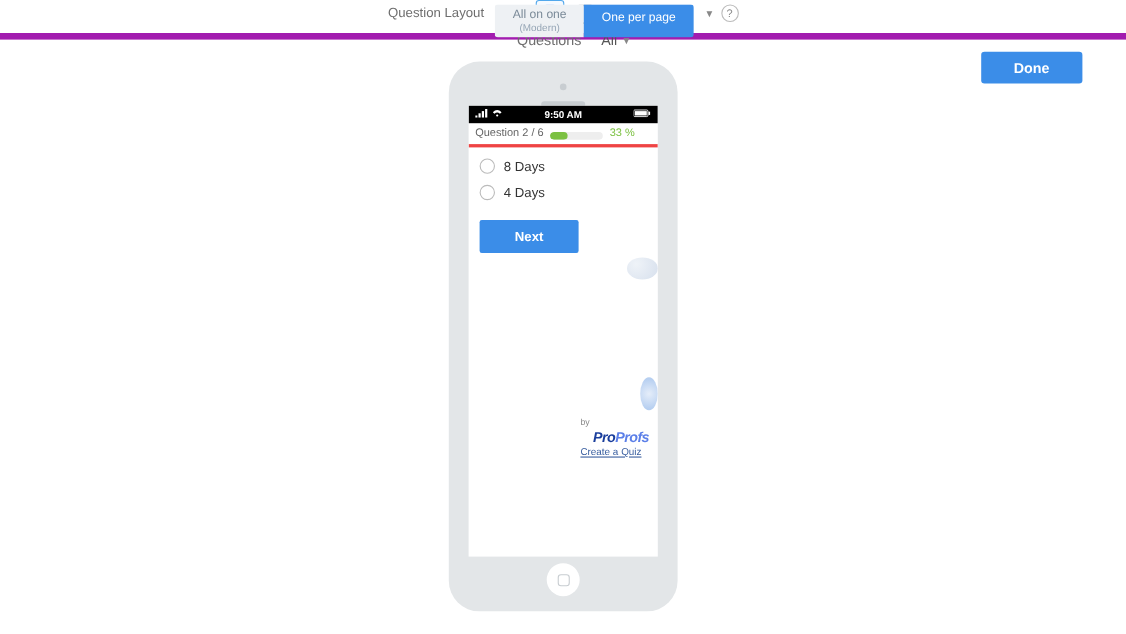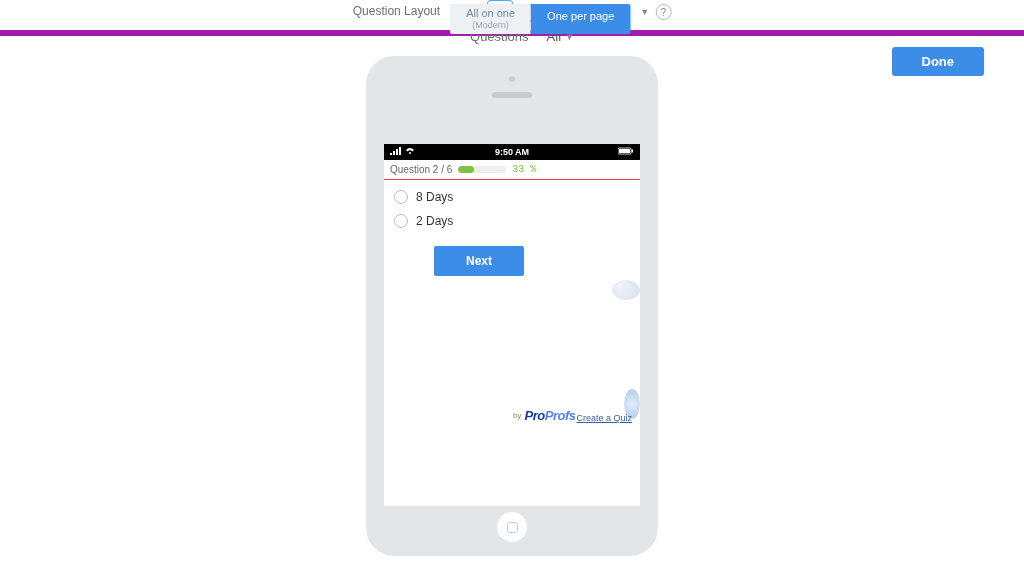--- a/index.html
+++ b/index.html
@@ -23,49 +23,49 @@
     .layout-btn.active { background: #3b8de8; color: #fff; }
     .layout-btn.inactive { background: #eef1f4; color: #7a8a98; padding: 3px 16px; }
     .layout-sub { font-size: 9px; display: block; color: #95a5b5; }
     .layout-right { display: flex; align-items: center; gap: 6px; }
     .help-icon { width: 16px; height: 16px; border: 1px solid #bbb; border-radius: 50%; display: flex; align-items: center; justify-content: center; font-size: 10px; color: #888; cursor: pointer; }
 
     .done-btn { margin-left: auto; margin-right: 20px; background: #3b8de8; color: #fff; padding: 7px 30px; border-radius: 3px; font-size: 13px; font-weight: bold; cursor: pointer; }
 
     
     .canvas { display: flex; justify-content: center; padding-top: 20px; }
-    .phone { width: 292px; height: 500px; background: #e3e6e8; border-radius: 28px; padding: 88px 18px 50px 18px; position: relative; }
+    .phone { width: 208px; height: 500px; background: #e3e6e8; border-radius: 28px; padding: 40px 18px 50px 18px; position: relative; }
     .earpiece { position: absolute; top: 36px; left: 50%; transform: translateX(-50%); width: 40px; height: 6px; background: #c8cdd1; border-radius: 4px; }
     .speaker-dot { position: absolute; top: 20px; left: 50%; transform: translateX(-50%); width: 6px; height: 6px; background: #c8cdd1; border-radius: 50%; }
     .home-btn { position: absolute; bottom: 14px; left: 50%; transform: translateX(-50%); width: 30px; height: 30px; background: #fff; border-radius: 50%; display: flex; align-items: center; justify-content: center; }
     .home-inner { width: 11px; height: 11px; border: 1.5px solid #c8cdd1; border-radius: 3px; }
 
     .screen { width: 100%; height: 100%; background: #fff; position: relative; overflow: hidden; }
     .statusbar { height: 16px; background: #000; color: #fff; display: flex; align-items: center; justify-content: space-between; padding: 0 6px; font-size: 9px; }
     .statusbar-left, .statusbar-right { display: flex; align-items: center; gap: 3px; }
     .statusbar-time { position: absolute; left: 50%; transform: translateX(-50%); font-weight: bold; }
     .signal svg, .wifi svg, .battery svg { fill: #fff; }
 
-    .quiz-hdr { display: flex; align-items: center; gap: 6px; padding: 4px 6px; border-bottom: 1px solid #ef4444; font-size: 10px; color: #666; }
+    .quiz-hdr { display: flex; align-items: flex-end; gap: 6px; padding: 4px 6px; border-bottom: 3px solid #ef4444; font-size: 10px; color: #666; }
     .progress-track { flex: 0 0 48px; height: 7px; background: #eee; border-radius: 5px; overflow: hidden; }
     .progress-fill { height: 100%; background: #7cc142; border-radius: 5px; }
-    .progress-pct { color: #7cc142; font-size: 10px; font-family: Liberation Mono, monospace; }
+    .progress-pct { color: #7cc142; font-size: 10px; }
 
     .quiz-body { padding: 10px 10px; position: relative; }
     .question-text { font-size: 12.5px; color: #333; line-height: 1.35; margin-bottom: 14px; }
     .options { display: flex; flex-direction: column; gap: 10px; }
     .option { display: flex; align-items: center; gap: 8px; cursor: pointer; }
     .radio { width: 14px; height: 14px; border: 1.5px solid #bbb; border-radius: 50%; flex-shrink: 0; }
     .option-label { font-size: 12px; color: #333; }
-    .next-btn { margin-top: 18px; padding: 8px 32px; background: #3b8de8; color: #fff; font-size: 12px; font-weight: bold; border-radius: 2px; cursor: pointer; display: inline-block; margin-left: 40px; }
+    .next-btn { margin-top: 18px; padding: 8px 32px; background: #3b8de8; color: #fff; font-size: 12px; font-weight: bold; border-radius: 2px; cursor: pointer; display: inline-block; }
 
-    .quiz-footer { position: absolute; right: 8px; top: 228px; display: flex; align-items: flex-end; gap: 1px; font-size: 9px; }
+    .quiz-footer { position: absolute; right: 8px; top: 228px; display: flex; flex-direction: column; align-items: flex-start; gap: 1px; font-size: 9px; }
     .by-line { display: flex; align-items: center; gap: 3px; }
     .by-label { color: #888; font-size: 8px; }
-    .logo-pro { font-weight: 900; font-style: italic; font-size: 13px; letter-spacing: -0.5px; }
+    .logo-pro { font-weight: 900; font-style: italic; font-size: 13px; letter-spacing: -0.5px; margin-top: 28px; }
     .logo-pro .p1 { color: #1a3e9c; }
     .logo-pro .p2 { color: #5b7fe8; }
     .create-link { color: #3a5fa0; text-decoration: underline; font-size: 9px; cursor: pointer; }
 
     .deco-img { position: absolute; right: 0px; top: 100px; width: 28px; height: 20px; background: radial-gradient(circle at 30% 30%, #e8eef5, #c5d2e5); border-radius: 50% 50% 50% 50%; opacity: 0.7; }
     .deco-img2 { position: absolute; right: 0px; top: 209px; width: 16px; height: 30px; background: radial-gradient(circle, #d0dff5, #7ba8e5 80%); border-radius: 50%; opacity: 0.55; }
   </style>
 </head>
 <body>
 
@@ -158,21 +158,21 @@
       </div>
 
       <div class="quiz-body">
         <div class="options">
           <div class="option">
               <span class="radio"></span>
               <span class="option-label">8 Days</span>
             </div>
           <div class="option">
               <span class="radio"></span>
-              <span class="option-label">2 Days</span>
+              <span class="option-label">4 Days</span>
             </div>
         </div>
         <div class="next-btn">Next</div>
 
         <div class="deco-img"></div>
         <div class="deco-img2"></div>
 
         <div class="quiz-footer">
           <div class="by-line">
             <span class="by-label">by</span>

